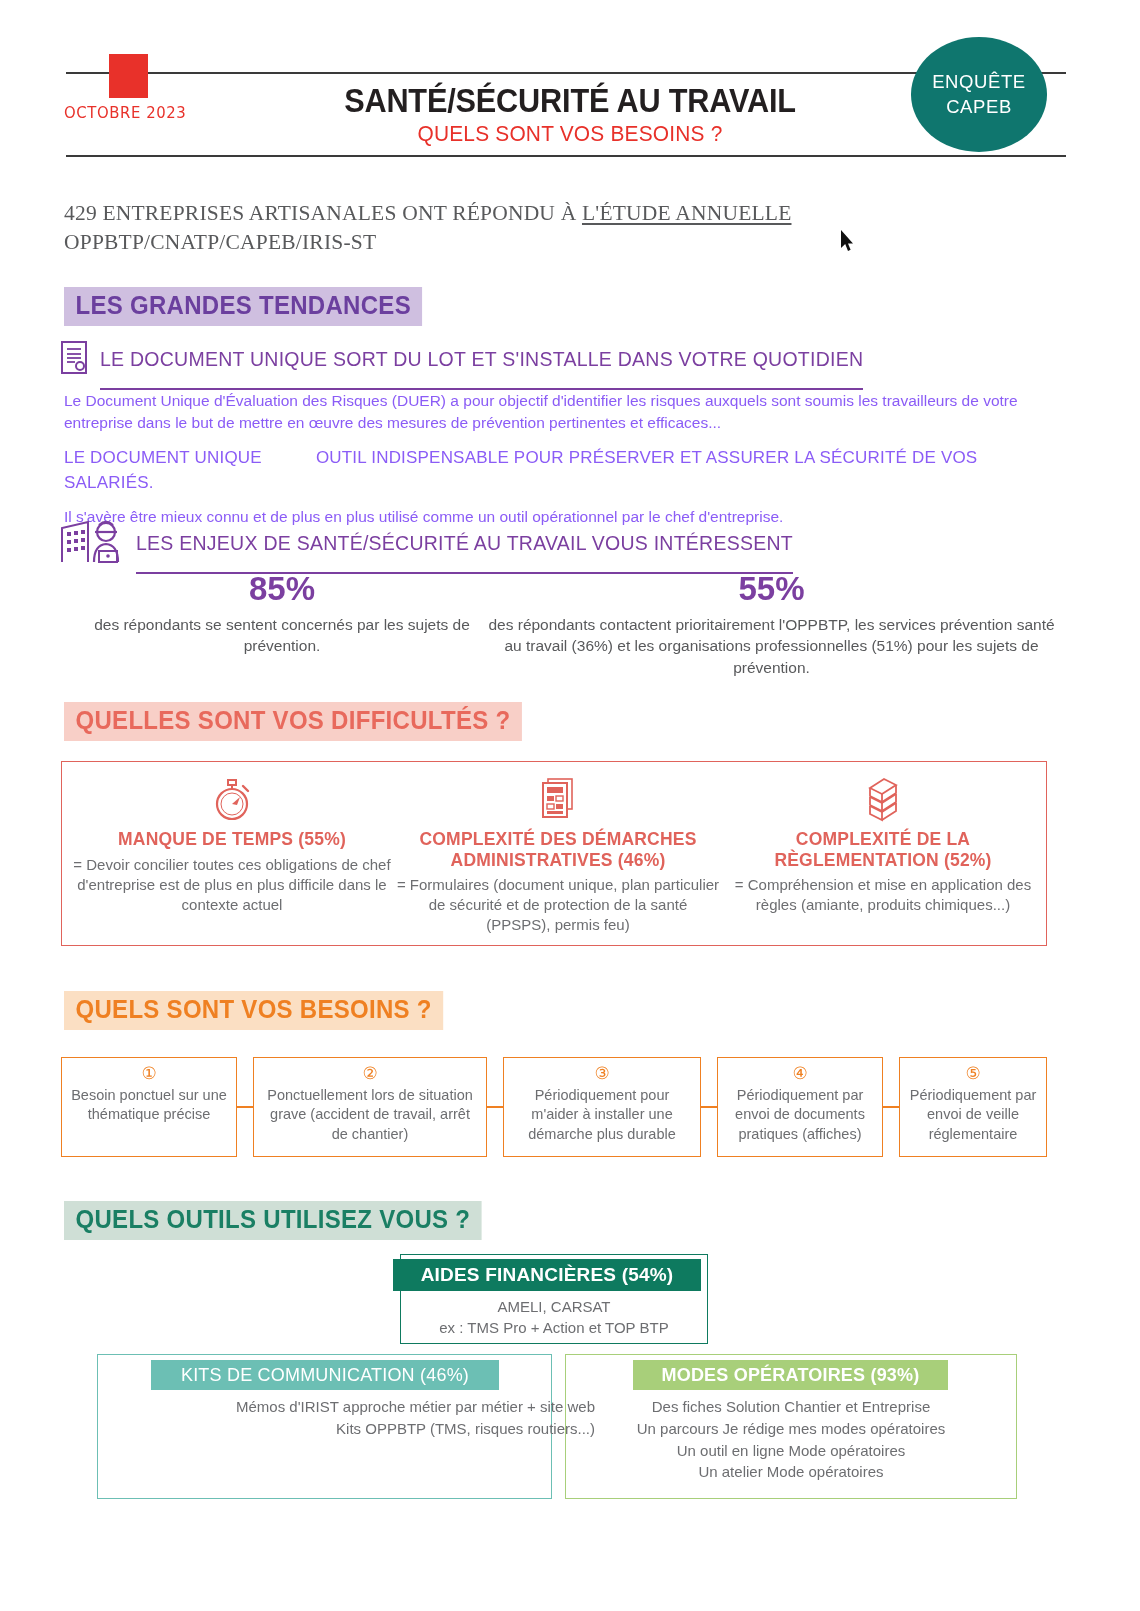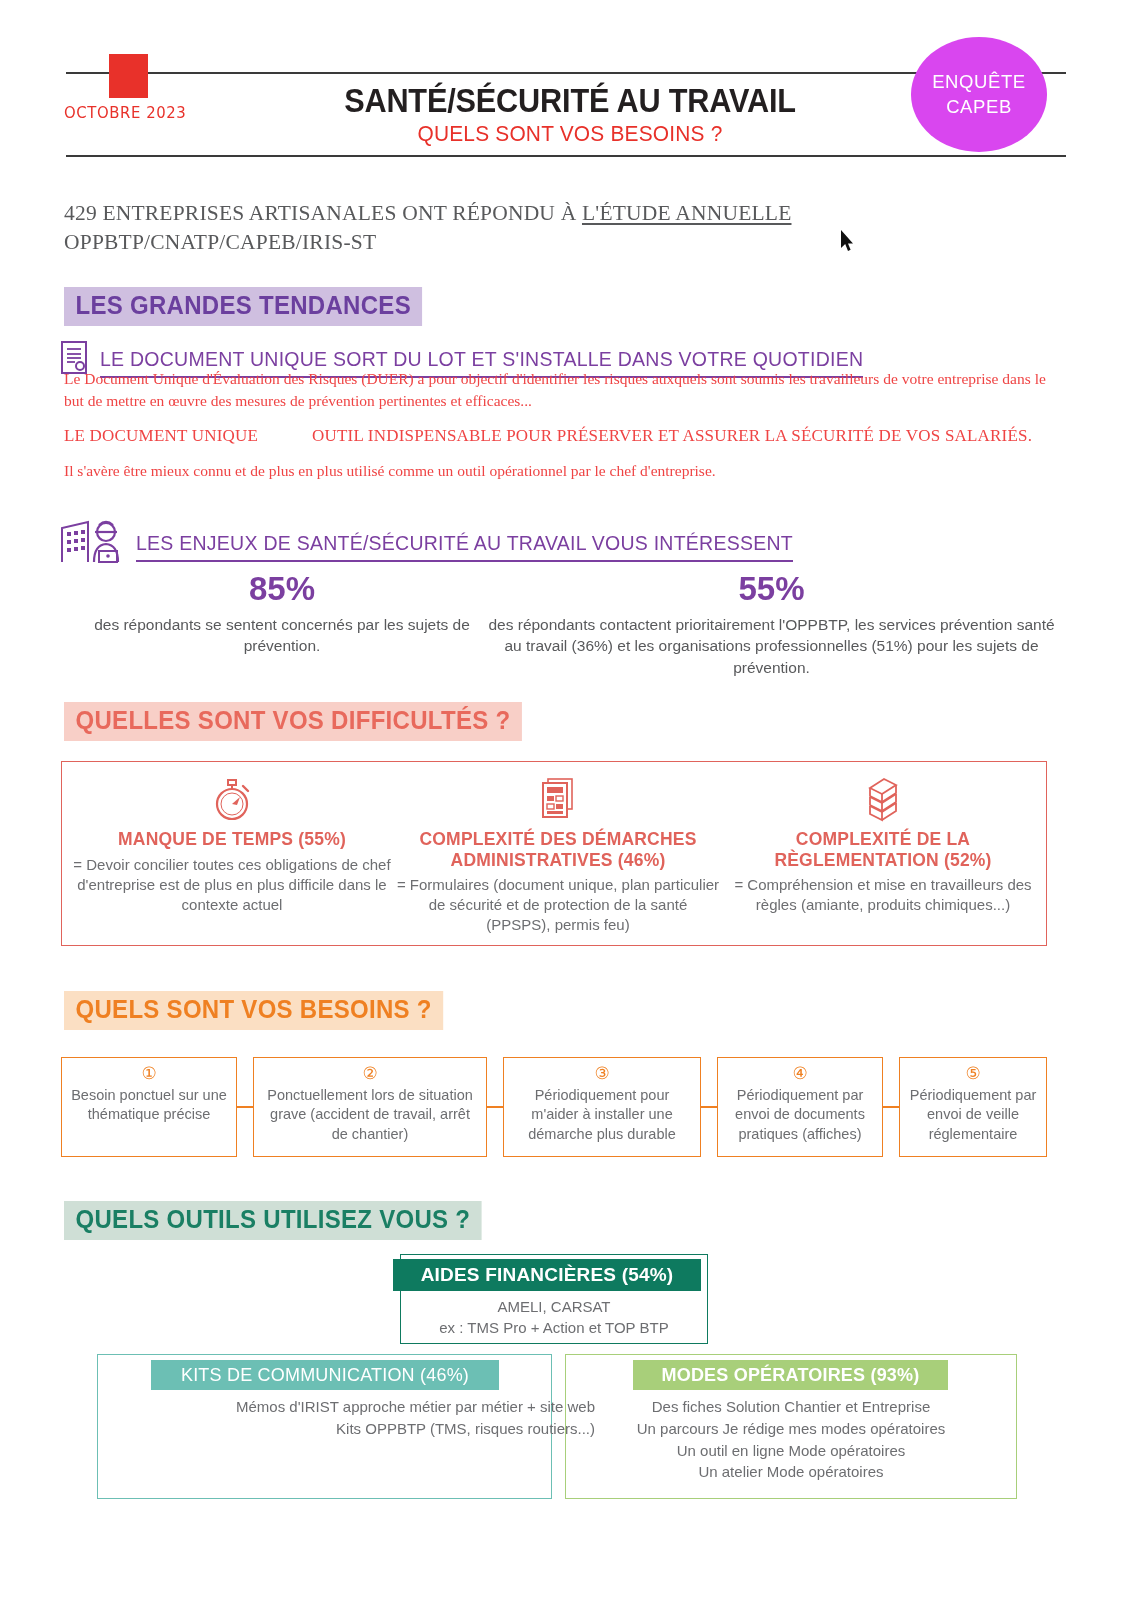--- a/index.html
+++ b/index.html
@@ -73,21 +73,21 @@
     font-family: "Liberation Sans Narrow", "Liberation Sans", sans-serif;
     transform: scaleX(0.95);
   }
   #capeb-badge {
     position: absolute;
     left: 911px;
     top: 37px;
     width: 136px;
     height: 115px;
     border-radius: 50%;
-    background: #d946ef;
+    background: #0f766e;
     color: #ffffff;
     display: flex;
     flex-direction: column;
     align-items: center;
     justify-content: center;
     font-size: 18.5px;
     line-height: 1.35;
     letter-spacing: 0.6px;
     font-family: "Liberation Sans Narrow", "Liberation Sans", sans-serif;
   }
@@ -149,39 +149,39 @@
   }
 
   
   .sub-head {
     position: absolute;
     font-size: 19.5px;
     color: #7b3fa0;
     letter-spacing: 0.25px;
     font-family: "Liberation Sans Narrow", "Liberation Sans", sans-serif;
     border-bottom: 2px solid #7b3fa0;
-    padding-bottom: 5px;
+    padding-bottom: 17px;
     white-space: nowrap;
   }
   #sub-head-1 { left: 100px; top: 348px; }
   #sub-head-2 { left: 136px; top: 532px; }
 
   .purple-icon { position: absolute; }
   #icon-doc { left: 60px; top: 340px; }
   #icon-worker { left: 58px; top: 518px; }
 
   #duer-body {
     position: absolute;
     left: 64px;
-    top: 368px;
+    top: 390px;
     width: 1000px;
     font-size: 15.5px;
     line-height: 1.45;
-    color: #ef4444;
-    font-family: Liberation Serif, serif;
+    color: #8b5cf6;
+    font-family: Liberation Sans, sans-serif;
   }
   #duer-body p { margin: 0 0 11px 0; }
   #duer-body p.caps {
     font-size: 17px;
     letter-spacing: 0.2px;
   }
   #duer-body p.last { margin-bottom: 8px; }
   .gap-eq { display: inline-block; width: 54px; }
 
   
@@ -499,21 +499,21 @@
         <path d="M34 9 V17 L20 26"></path>
         <path d="M8 21 L20 27 L34 18"></path>
         <path d="M8 21 V29 L20 35 V27"></path>
         <path d="M34 18 V26 L20 35"></path>
         <path d="M8 30 L20 36 L34 27"></path>
         <path d="M8 30 V38 L20 44 V36"></path>
         <path d="M34 27 V35 L20 44"></path>
       </g>
     </svg>
     <div class="diff-title">COMPLEXITÉ DE LA RÈGLEMENTATION (52%)</div>
-    <div class="diff-desc">= Compréhension et mise en travailleurs des règles (amiante, produits chimiques...)</div>
+    <div class="diff-desc">= Compréhension et mise en application des règles (amiante, produits chimiques...)</div>
   </div>
 </div>
 
 <div class="banner" id="banner-besoins">QUELS SONT VOS BESOINS ?</div>
 
 <div id="besoins-row">
   <div class="besoin-box" style="left:0px;width:176px;">
     <div class="besoin-num">①</div>
     <div class="besoin-txt">Besoin ponctuel sur une thématique précise</div>
   </div>

